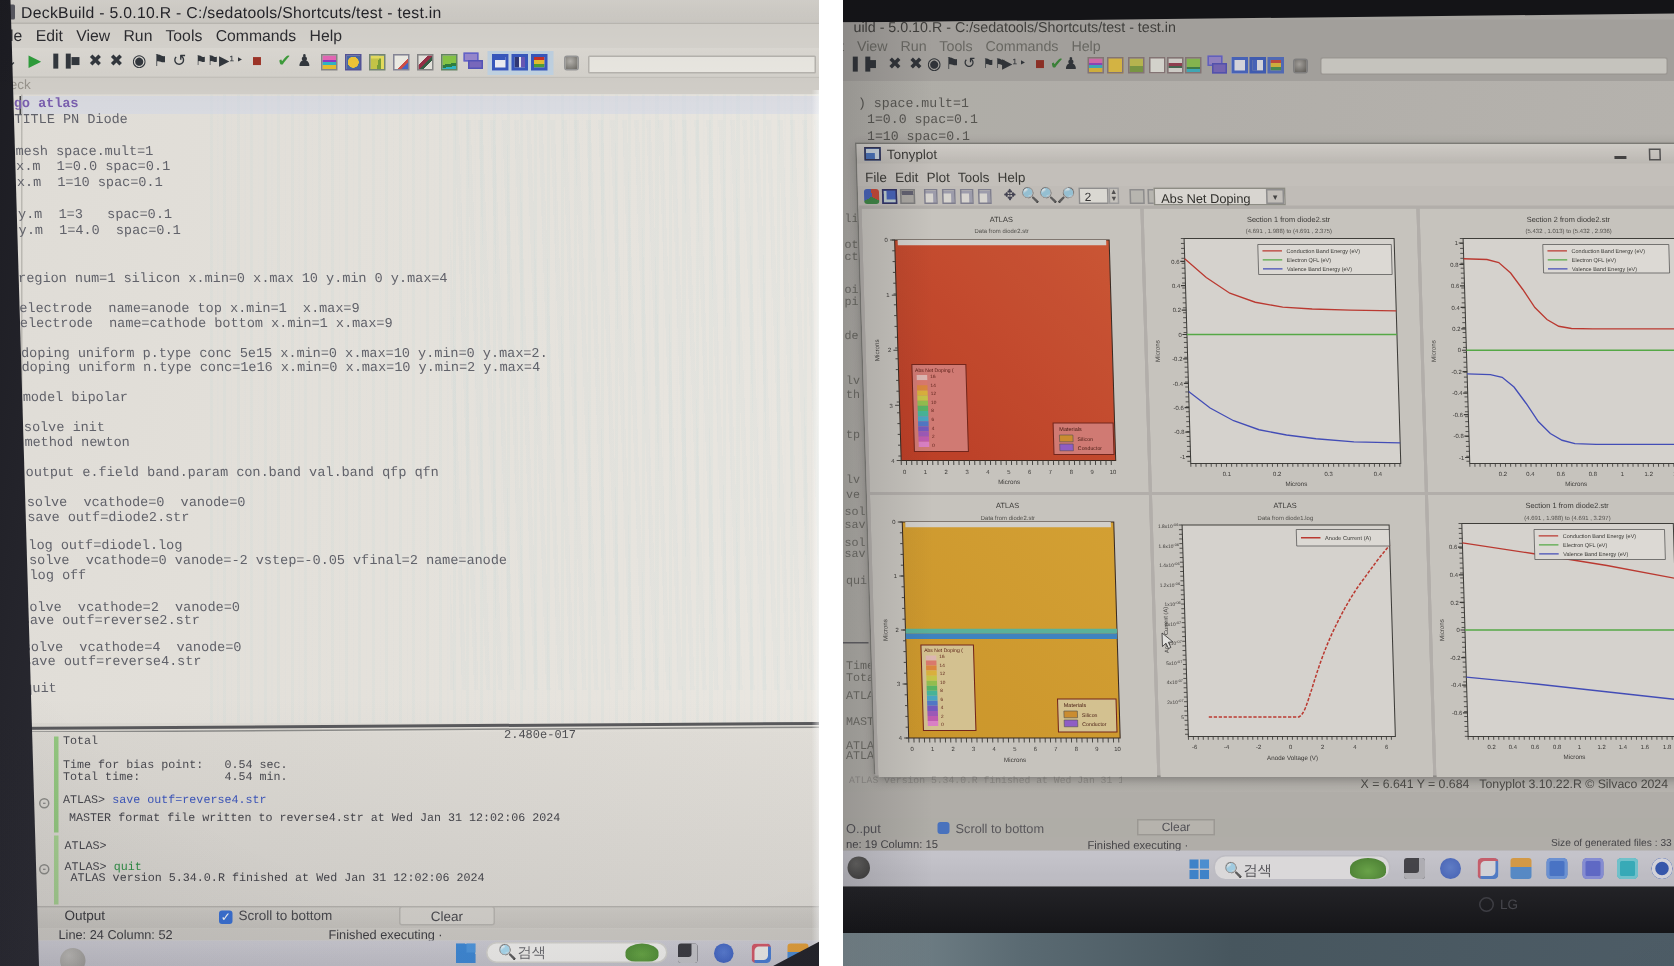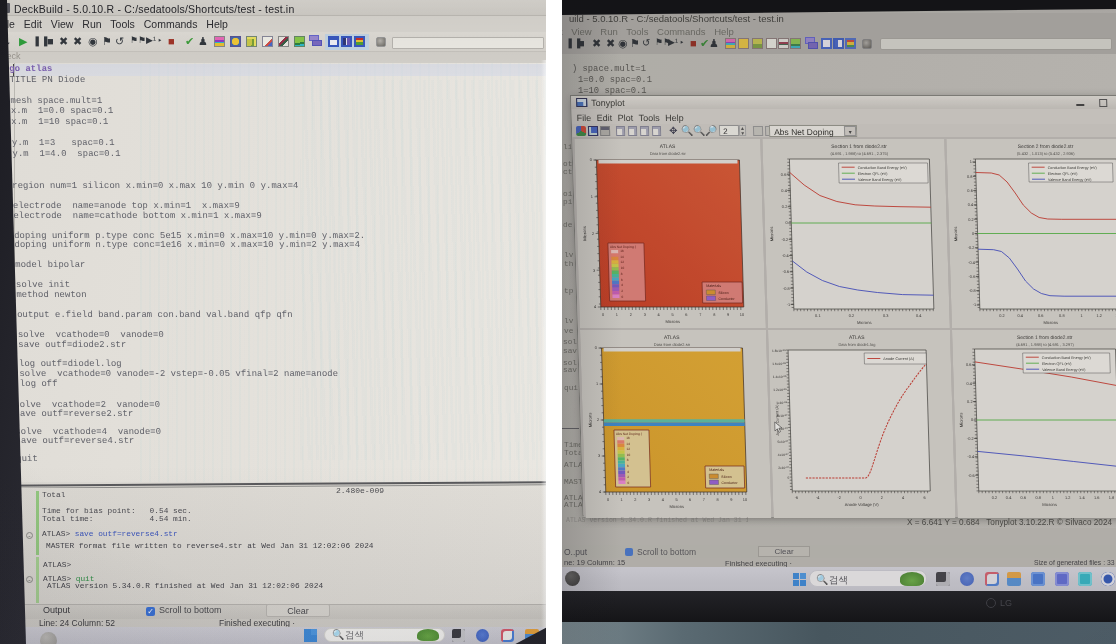--- a/index.html
+++ b/index.html
@@ -94,21 +94,21 @@
 
 solve  vcathode=4  vanode=0
 save outf=reverse4.str
 
 quit</pre>
 
  <div id="ltbi"></div>
 
  <div class="abs" style="left:0;top:483px;width:546px;height:1.5px;background:#59595c;transform:rotate(-0.35deg)"></div>
  <div class="abs" style="left:0;top:486.3px;width:546px;height:1px;background:#8a8a88;transform:rotate(-0.35deg)"></div>
- <div class="abs mono" style="left:336px;top:486px;font-size:8px;color:#4e4e52;z-index:6">2.480e-009</div>
+ <div class="abs mono" style="left:336px;top:486px;font-size:8px;color:#4e4e52;z-index:6">2.480e-017</div>
 
  <div class="abs" style="left:0;top:488px;width:546px;height:116px;background:linear-gradient(100deg,#d9d6d0,#e2dfd9)"></div>
  <div class="abs" style="left:36px;top:491px;width:3px;height:64px;background:#93c77f"></div>
  <div class="abs" style="left:36px;top:557px;width:3px;height:46px;background:#a5cf90"></div>
  <div class="abs mono" style="left:42px;top:491px;font-size:7.8px;line-height:8.0px;color:#4a4a50;white-space:pre">Total
 
 Time for bias point:   0.54 sec.
 Total time:            4.54 min.</div>
  <div class="abs mono" style="left:42px;top:530px;font-size:7.8px;color:#45454b;white-space:pre">ATLAS&gt; <span style="color:#3b55bb">save outf=reverse4.str</span></div>
  <div class="abs mono" style="left:46px;top:542px;font-size:7.8px;color:#45454b;white-space:pre">MASTER format file written to reverse4.str at Wed Jan 31 12:02:06 2024</div>

